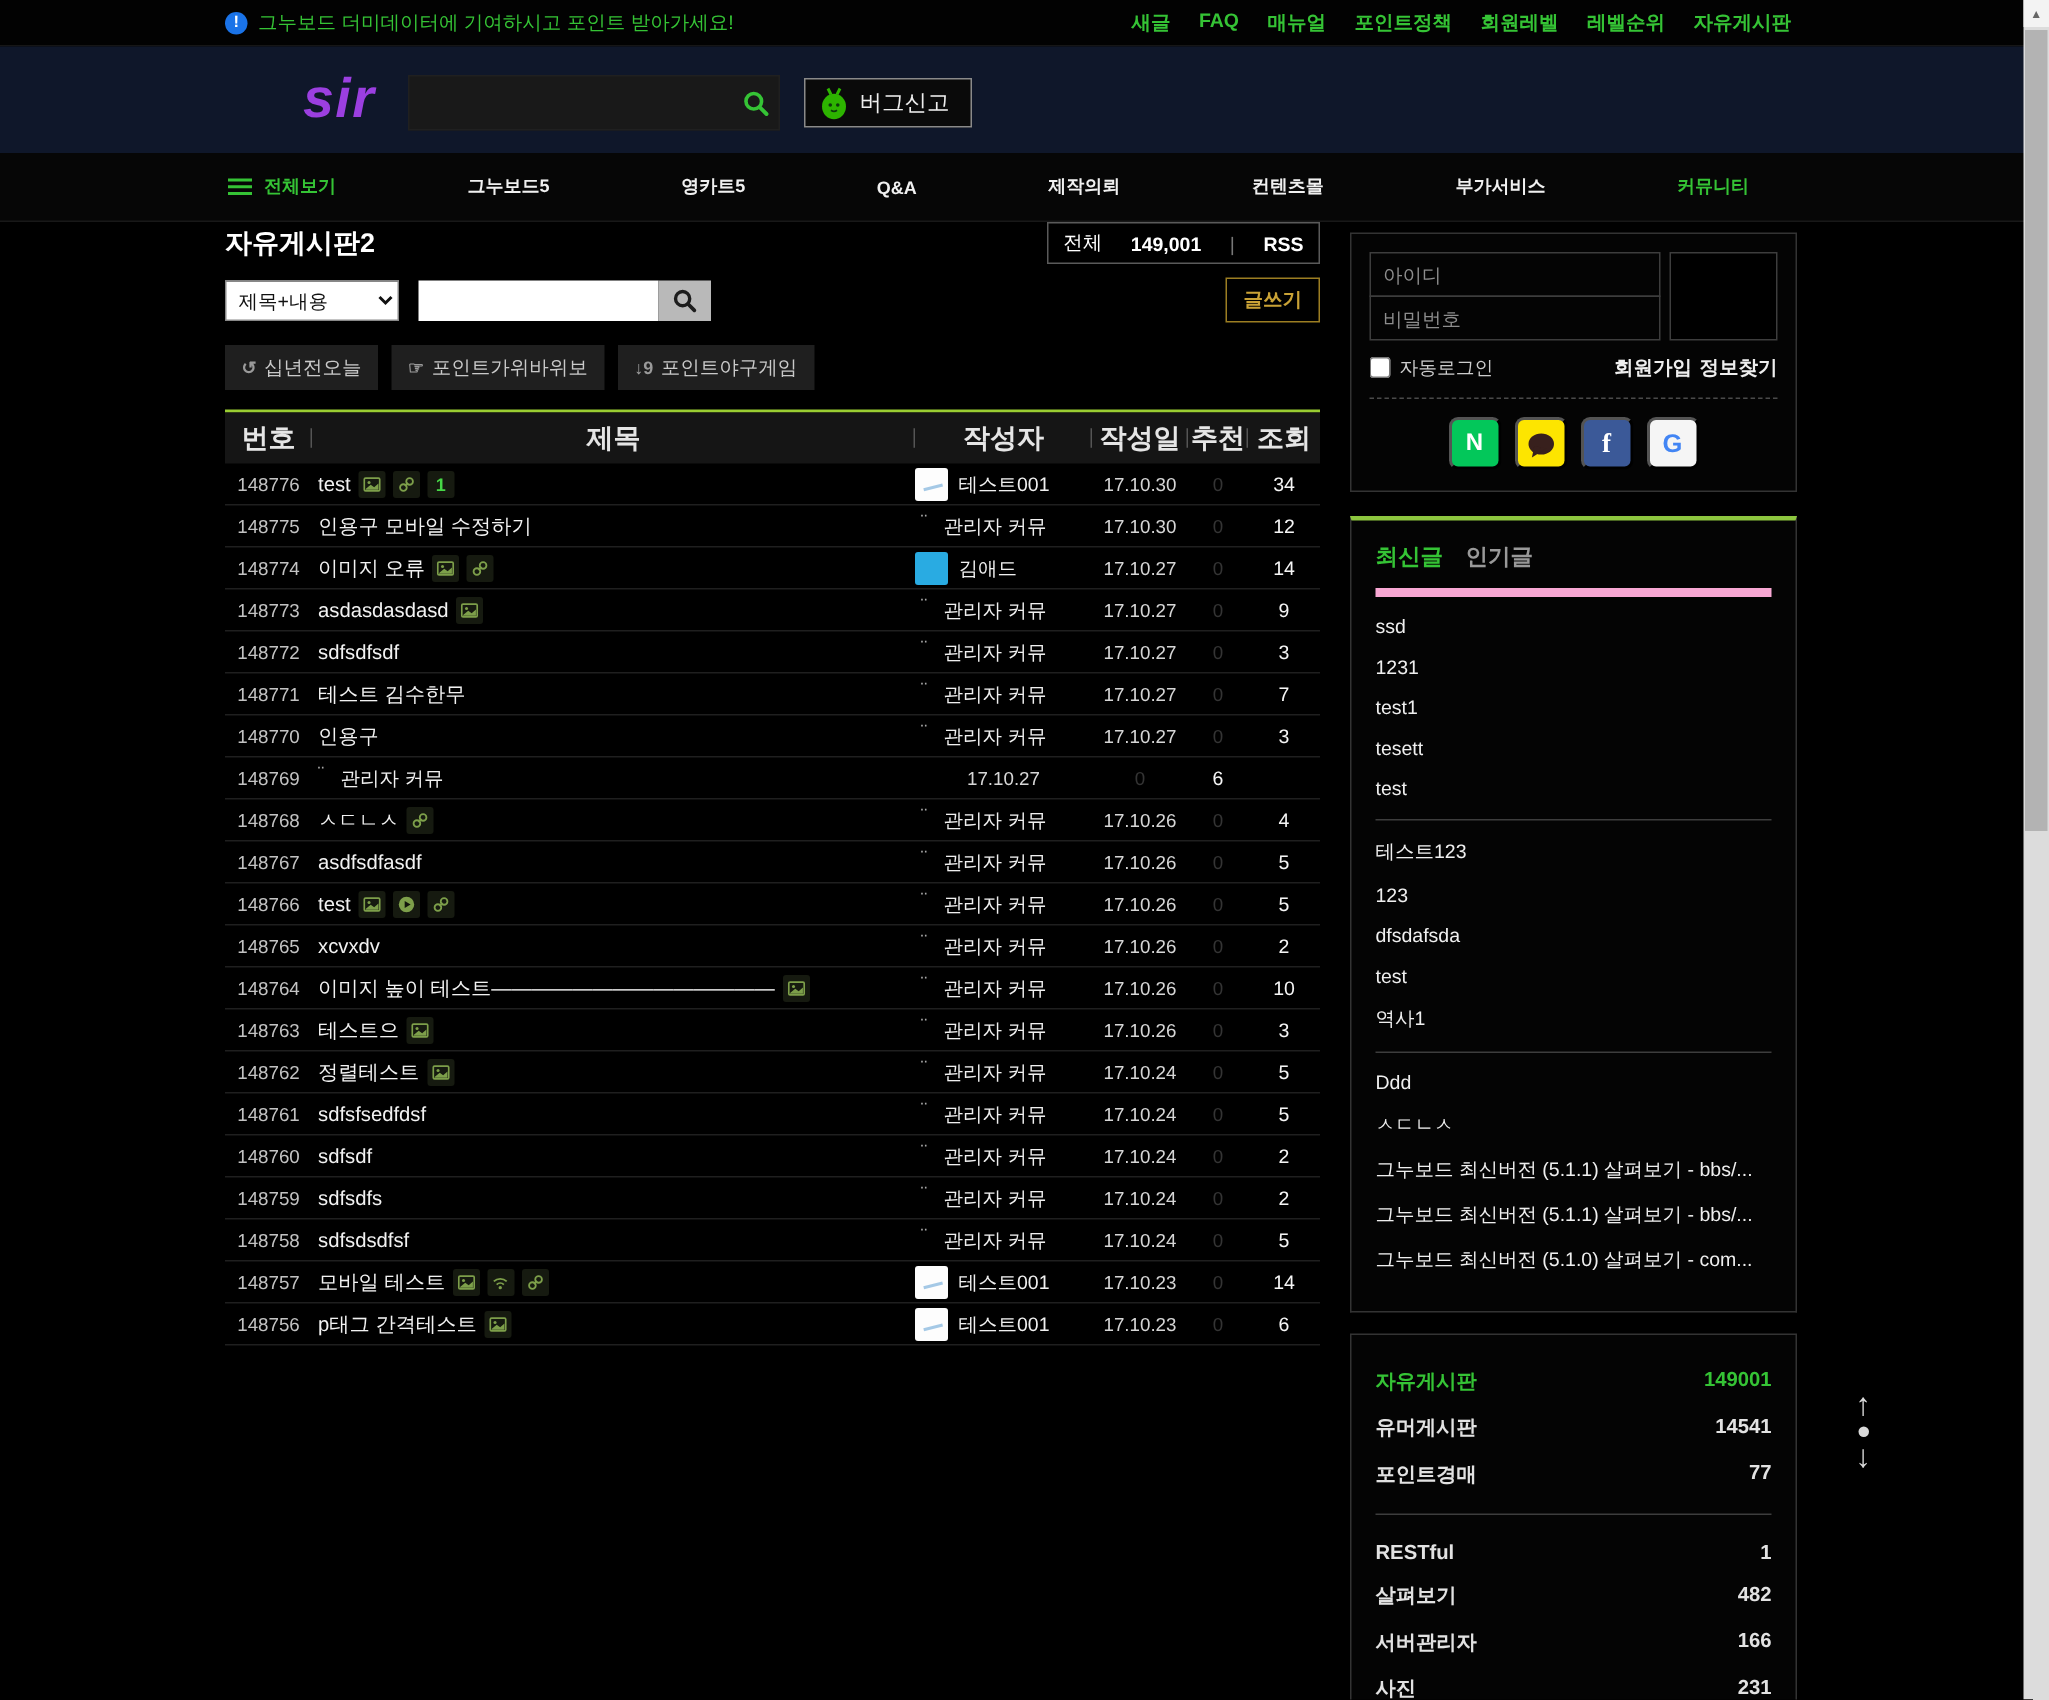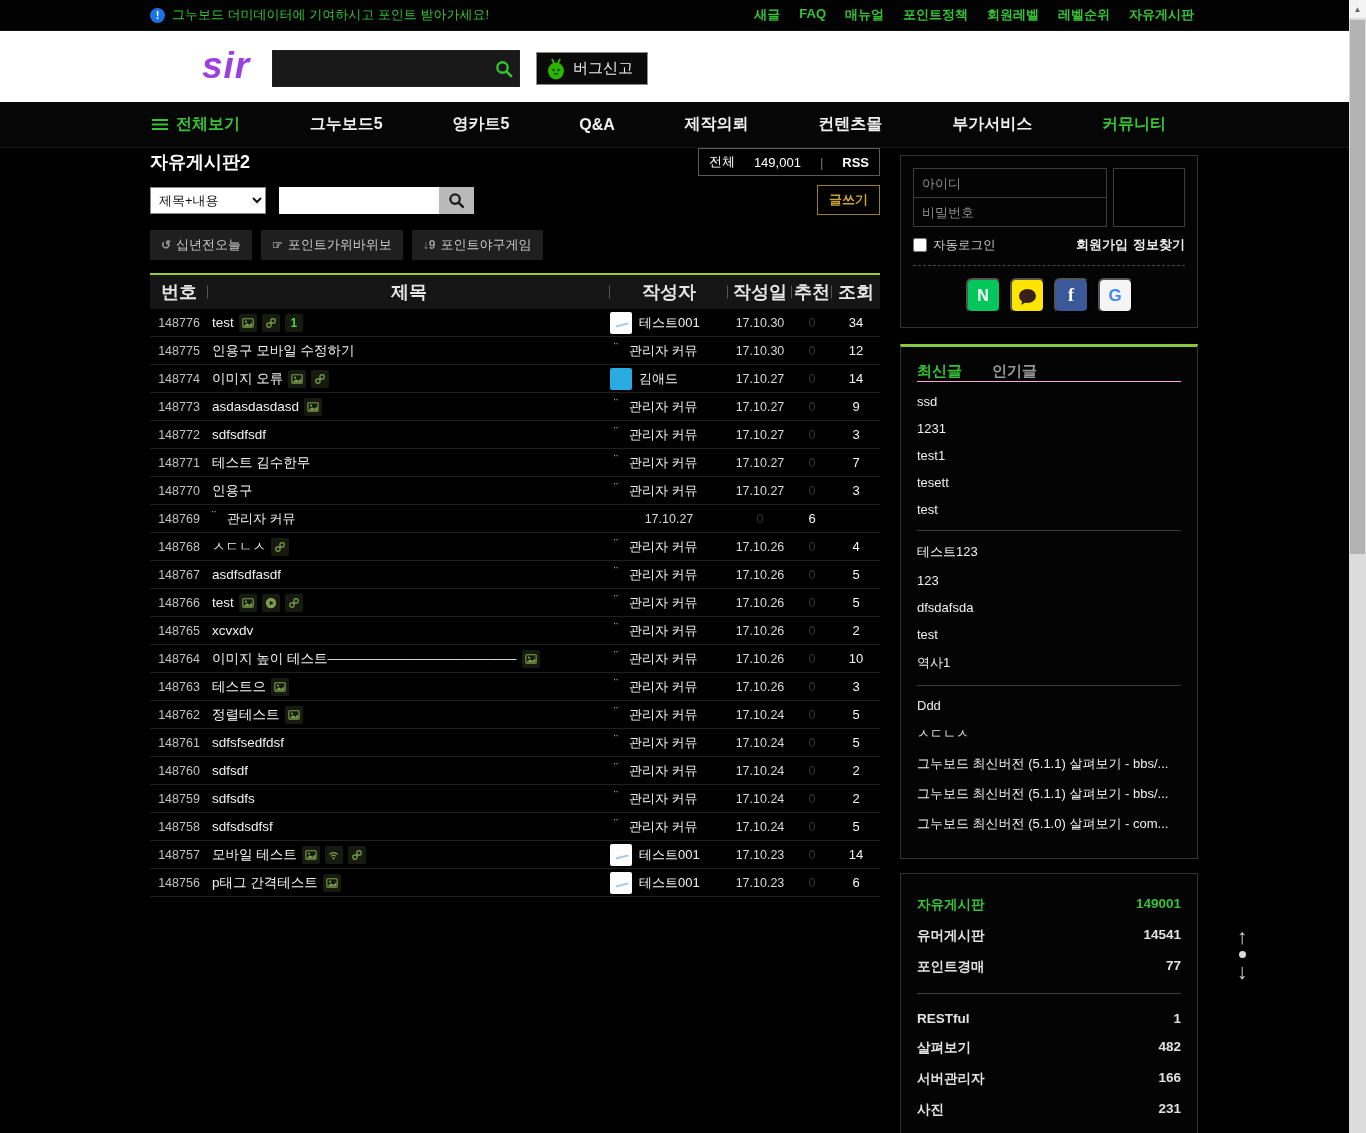--- a/index.html
+++ b/index.html
@@ -12,49 +12,49 @@
   
   .topbar { height:31px; background:#020202; border-bottom:1px solid #161616;
     display:flex; align-items:center; justify-content:space-between; padding:0 172px 0 150px; }
   .notice { display:flex; align-items:center; gap:7px; color:#35c335; font-size:13px; }
   .notice-icon { width:15px; height:15px; border-radius:50%; background:#1a73e8; color:#fff;
     font-size:11px; font-weight:bold; display:flex; align-items:center; justify-content:center; }
   .toplinks { display:flex; gap:19px; }
   .toplink { color:#35c335; font-size:13px; font-weight:bold; cursor:pointer; }
 
   
-  .header { height:71px; position:relative; background:#ffffff; }
+  .header { height:71px; position:relative; background:#0f172a; }
   .logo { position:absolute; left:202px; top:14px; font-size:37px; font-weight:bold;
     color:#9b3fe0; letter-spacing:1px; font-style:italic; }
   .hsearch { position:absolute; left:272px; top:19px; width:248px; height:37px;
     background:#191919; border:1px solid #202020; display:flex; align-items:center; }
   .hsearch input { flex:1; background:transparent; border:none; outline:none; color:#ddd;
     padding:0 10px; font-size:14px; }
   .hsearch .mag { width:30px; display:flex; justify-content:center; cursor:pointer; }
   .bugbtn { position:absolute; left:536px; top:21px; height:33px; padding:0 14px 0 8px;
     border:1px solid #8a8a8a; background:#0a0a0a; color:#eee; font-size:15px;
     display:flex; align-items:center; gap:6px; cursor:pointer; }
 
   
   .nav { height:46px; background:#060606; border-bottom:1px solid #181818;
     display:flex; align-items:center; justify-content:space-between; padding:0 200px 0 152px; }
-  .nav-item { display:flex; align-items:center; gap:8px; font-size:16px; font-weight:bold;
+  .nav-item { display:flex; align-items:center; gap:8px; font-size:12px; font-weight:bold;
     color:#f0f0f0; cursor:pointer; }
   .nav-item.green { color:#35c335; }
   .burger { width:16px; height:12px; display:inline-block; position:relative; }
   .burger::before { content:""; position:absolute; left:0; top:0; width:16px; height:2.5px;
     background:#35c335; box-shadow:0 4.5px 0 #35c335, 0 9px 0 #35c335; }
 
   
   .main { position:absolute; left:150px; top:148px; width:730px; }
   .title-row { display:flex; justify-content:space-between; align-items:center; }
   .page-title { font-size:18px; font-weight:bold; color:#fff; }
   .total-box { border:1px solid #5a5a5a; padding:4px 10px; display:flex; gap:19px;
     align-items:center; font-size:13px; color:#fff; }
-  .total-box b { font-weight:normal;text-align:right; }
+  .total-box b { font-weight:bold;text-align:right; }
   .total-box .sep { color:#777; }
   .total-box .rss { font-weight:bold; cursor:pointer; }
 
   .search-row { margin-top:9px; display:flex; align-items:center; }
   .cat-select { width:116px; height:27px; background:#fff; color:#111; border:1px solid #888;
     font-size:13px; padding:0 4px; font-family:inherit; }
   .board-search-input { width:160px; height:27px; margin-left:13px; border:none; background:#fff;
     color:#111; padding:0 8px; font-size:13px; outline:none; }
   .board-search-btn { width:35px; height:27px; background:#b9b9b9; border:none; display:flex;
     align-items:center; justify-content:center; cursor:pointer; }
@@ -113,21 +113,21 @@
   .social.naver { background:#03c75a; color:#fff; font-size:16px; }
   .social.kakao { background:#fde500; }
   .kakao-bubble { width:17px; height:14px; background:#38201d; border-radius:50%; position:relative; }
   .kakao-bubble::after { content:""; position:absolute; left:3px; bottom:-3px; border:4px solid transparent;
     border-top-color:#38201d; border-left-color:#38201d; transform:rotate(12deg); }
   .social.facebook { background:#3b5998; color:#fff; font-size:18px; font-family:"Liberation Serif",serif; }
   .social.google { background:#f5f5f5; color:#4285f4; font-size:17px; }
 
   .latest-box { margin-top:16px; border:1px solid #333; border-top:3px solid #8dc63f;
     padding:15px 16px 12px; background:#040404; }
-  .latest-tabs { display:flex; gap:30px; border-bottom:1px solid #f9a8d4; }
+  .latest-tabs { display:flex; gap:15px; border-bottom:6px solid #f9a8d4; padding-bottom:11px; }
   .ltab { font-size:15px; font-weight:bold; color:#999; cursor:pointer; }
   .ltab.active { color:#35c335; }
   .lgroup { padding:6px 0 7px; }
   .lgroup + .lgroup { border-top:1px solid #3d3d3d; }
   .litem { padding:6px 0; color:#efefef; font-size:13px; white-space:nowrap; overflow:hidden;
     text-overflow:ellipsis; cursor:pointer; }
 
   .stats-box { margin-top:14px; border:1px solid #333; padding:13px 16px; background:#040404; }
   .sgroup { padding:2px 0; }
   .sgroup + .sgroup { border-top:1px solid #3d3d3d; margin-top:9px; padding-top:10px; }

